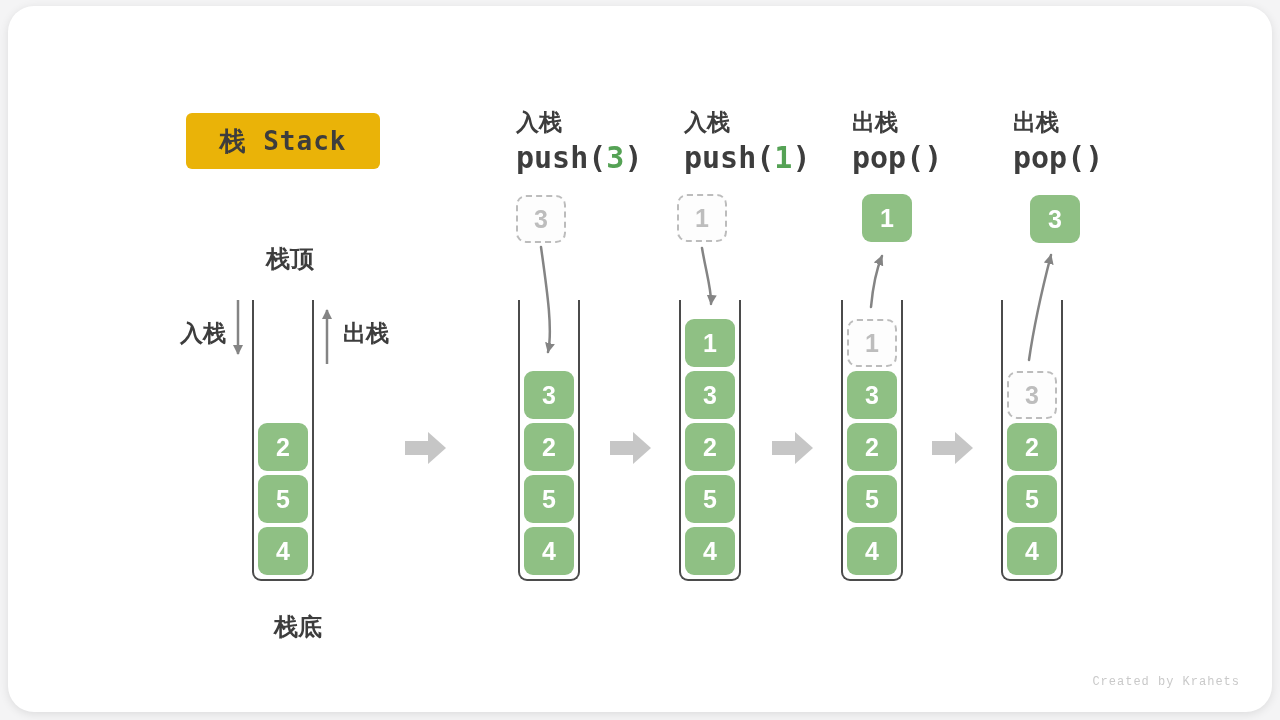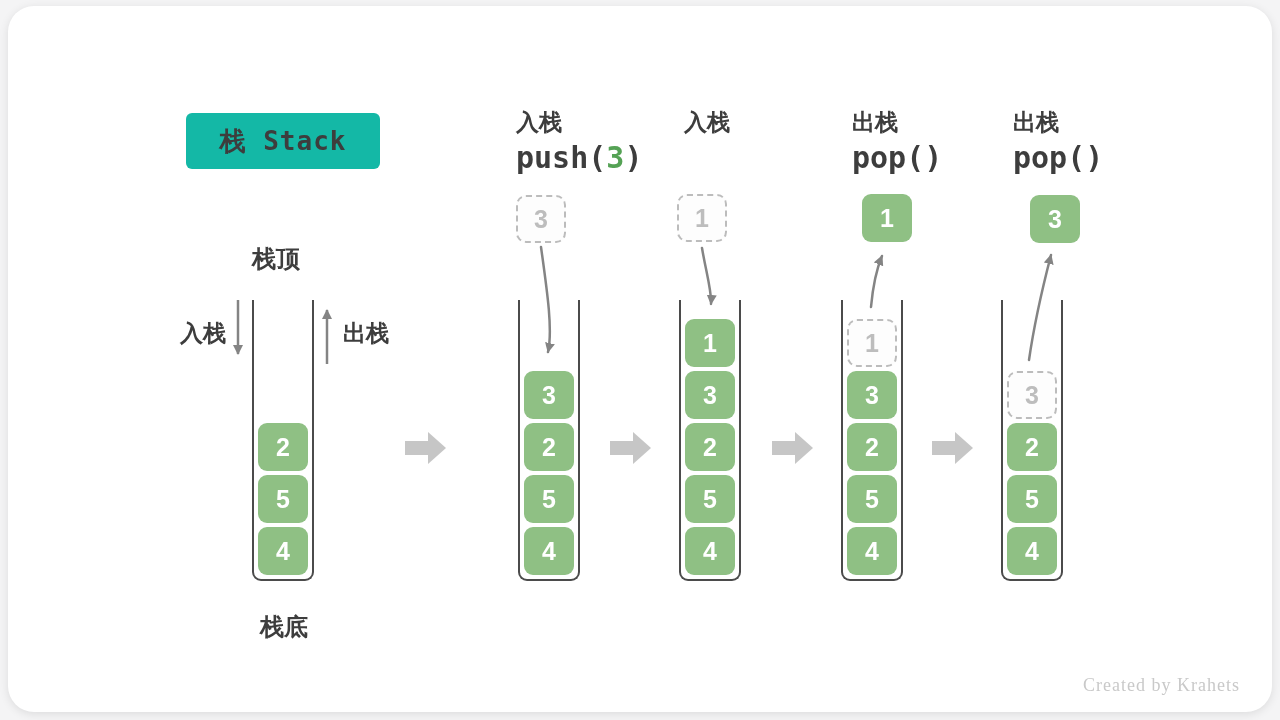--- a/index.html
+++ b/index.html
@@ -10,34 +10,34 @@
     position:relative;overflow:hidden;
   }
   #canvas{position:absolute;left:0;top:0;width:1280px;height:720px;}
   .card{
     position:absolute;left:8px;top:6px;right:8px;bottom:8px;
     background:#ffffff;border-radius:26px;
     box-shadow:0 2px 10px rgba(0,0,0,0.10);
   }
   .title-box{
     position:absolute;left:186px;top:113px;width:194px;height:56px;
-    background:#14b8a6;border-radius:6px;
+    background:#eab308;border-radius:6px;
     display:flex;align-items:center;justify-content:center;
     font-family:"DejaVu Sans Mono",monospace;
     font-size:26px;font-weight:700;color:#3d3d3d;letter-spacing:1px;
   }
   .op-header{position:absolute;top:104px;width:160px;color:#3d3d3d;}
   .op-name{font-size:23px;font-weight:700;line-height:36px;}
   .op-code{
     font-family:"DejaVu Sans Mono",monospace;
     font-size:30px;font-weight:600;line-height:36px;color:#3d3d3d;
   }
   .op-code .arg{color:#55a255;font-weight:700;}
   .side-label{position:absolute;font-size:23px;font-weight:700;color:#3d3d3d;}
-  .cap-label{position:absolute;width:62px;text-align:left;font-size:24px;font-weight:700;color:#3d3d3d;}
+  .cap-label{position:absolute;width:62px;text-align:right;font-size:24px;font-weight:700;color:#3d3d3d;}
   .stack-well{
     position:absolute;width:62px;height:281px;top:300px;
     box-sizing:border-box;
     border-left:2px solid #4b4b4b;
     border-right:2px solid #4b4b4b;
     border-bottom:2px solid #4b4b4b;
     border-radius:0 0 9px 9px;
     background:transparent;
   }
   .block{
@@ -47,41 +47,42 @@
     line-height:48px;text-align:center;z-index:2;
   }
   .ghost{
     position:absolute;width:50px;height:48px;box-sizing:border-box;
     border:2px dashed #bcbcbc;border-radius:10px;background:#fdfdfd;
     color:#bdbdbd;font-size:25px;font-weight:600;
     line-height:44px;text-align:center;z-index:2;
   }
   .watermark{
     position:absolute;top:675px;right:40px;
-    font-family:Liberation Serif, serif;
-    font-size:18px;color:#c9c9c9;letter-spacing:1px;
+    font-family:Liberation Mono, monospace;
+    font-size:12px;color:#c9c9c9;letter-spacing:1px;
   }
   #arrow-layer{position:absolute;left:0;top:0;z-index:5;pointer-events:none;}
 </style>
 </head>
 <body>
 
 <div id="canvas">
   <div class="card"></div>
 
   <div class="title-box">
     <span>栈 Stack</span>
   </div>
 
   <div class="op-header" style="left:516px">
     <div class="op-name">入栈</div>
     <div class="op-code"><span>push(</span><span class="arg">3</span><span>)</span></div>
   </div>
   <div class="op-header" style="left:684px">
     <div class="op-name">入栈</div>
+    <div class="op-code"><span>push(</span><span class="arg">1</span><span>)</span></div>
   </div>
   <div class="op-header" style="left:852px">
     <div class="op-name">出栈</div>
     <div class="op-code"><span>pop()</span></div>
   </div>
   <div class="op-header" style="left:1013px">
     <div class="op-name">出栈</div>
     <div class="op-code"><span>pop()</span></div>
   </div>
 

